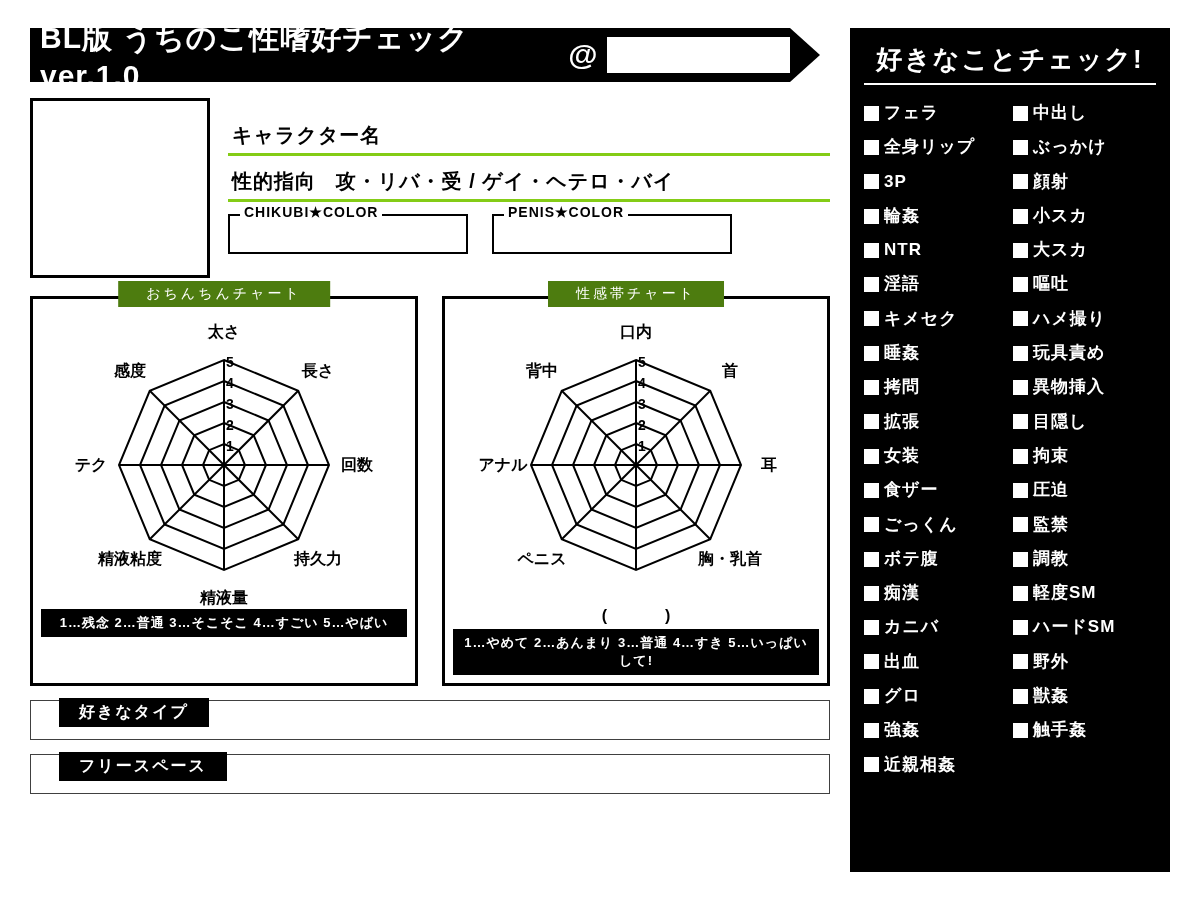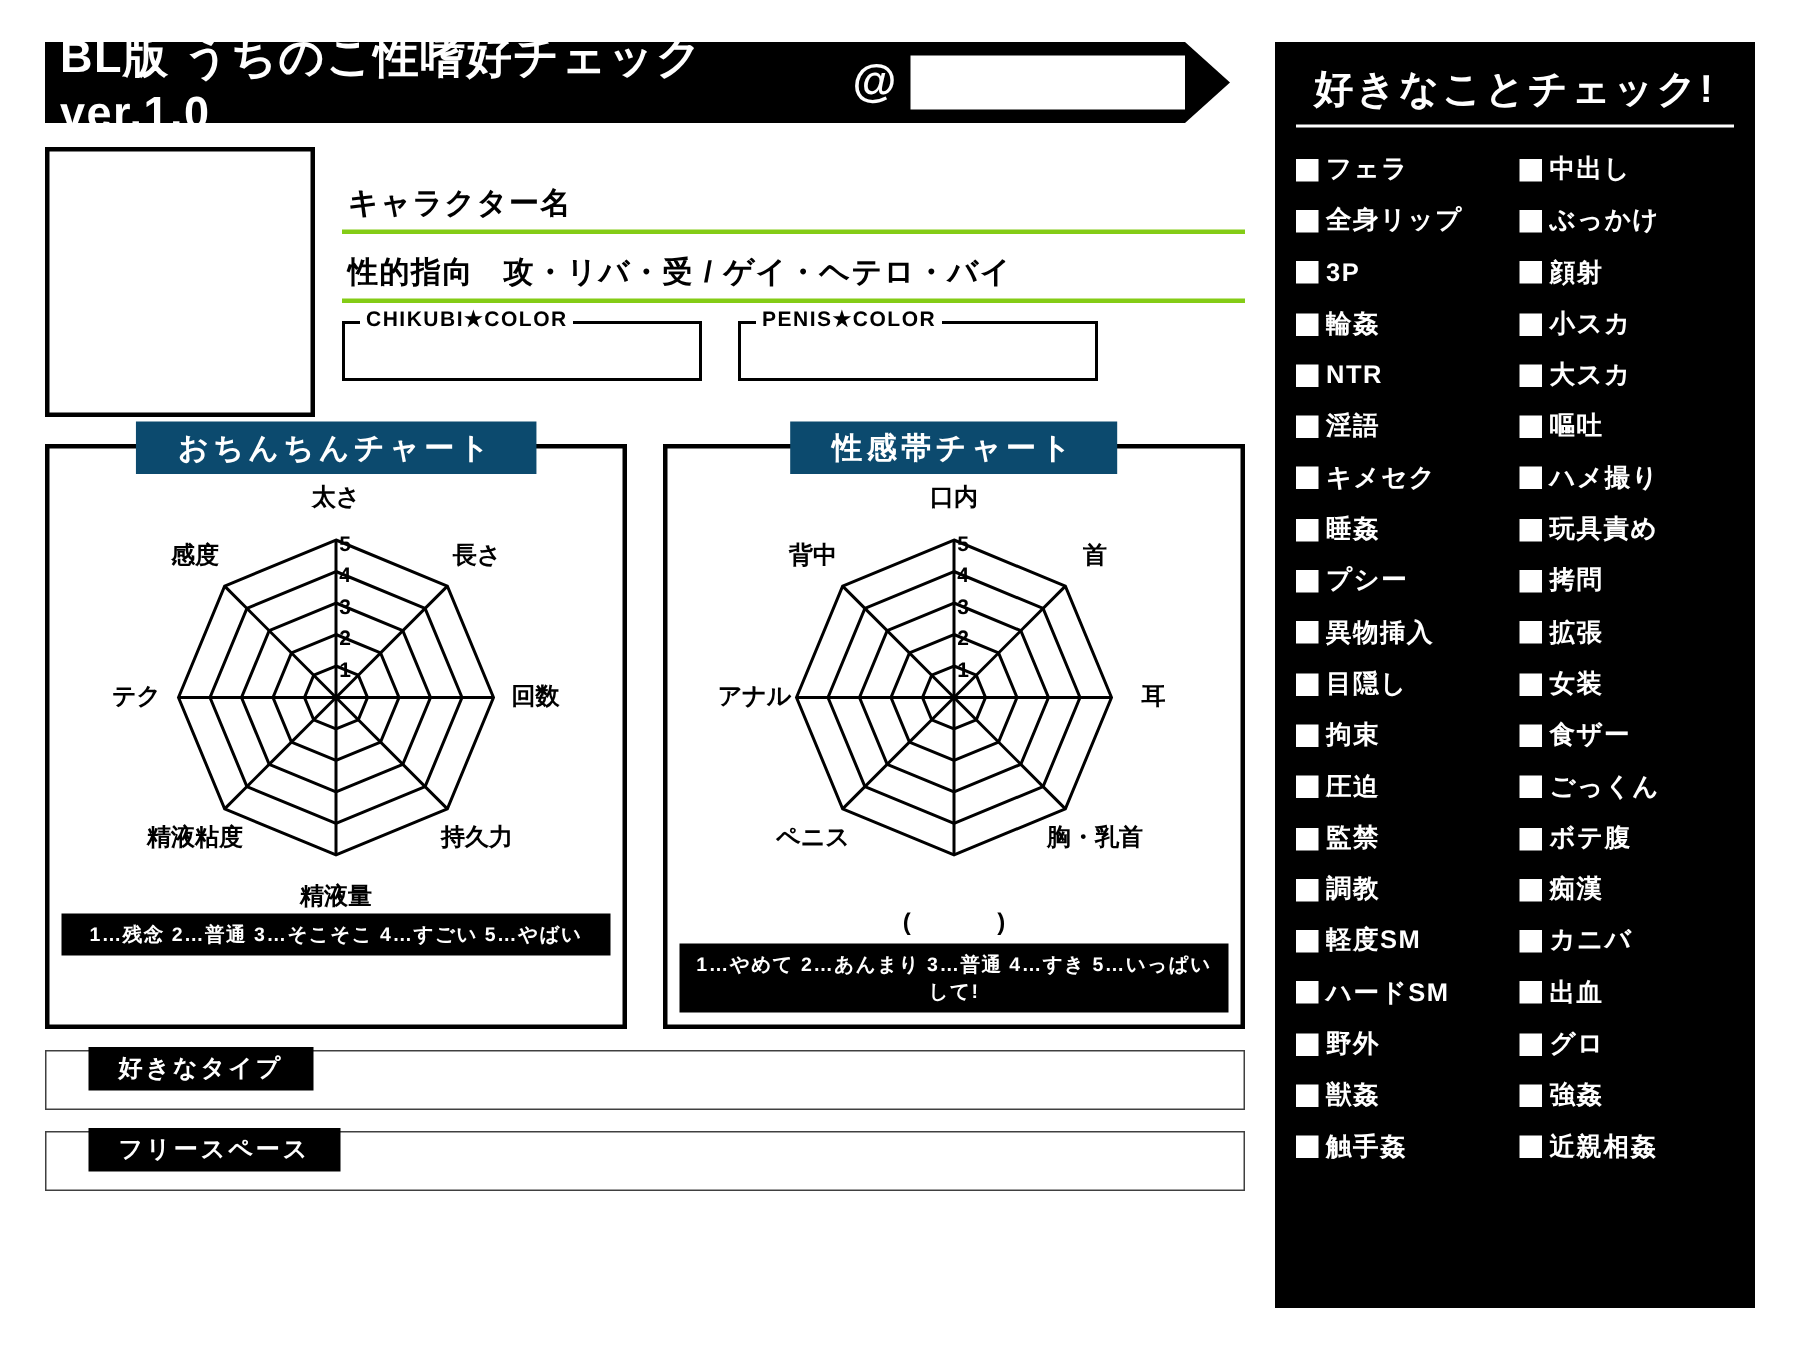--- a/index.html
+++ b/index.html
@@ -129,24 +129,24 @@
     flex: 1;
     border: 3px solid #000;
     position: relative;
     padding: 10px 8px 8px;
   }
   .chart-title {
     position: absolute;
     top: -18px;
     left: 50%;
     transform: translateX(-50%);
-    background: #0c4a6e;
+    background: #4d7c0f;
     color: #fff;
-    font-size: 20px;
-    font-weight: 700;
+    font-size: 14px;
+    font-weight: 400;
     padding: 4px 28px;
     letter-spacing: 3px;
     white-space: nowrap;
   }
   .radar-wrap {
     position: relative;
     width: 100%;
     height: 300px;
   }
   .radar-wrap svg {
@@ -433,24 +433,20 @@
         <div class="check-item">
           <span class="box"></span>
           <span>睡姦</span>
         </div>
         <div class="check-item">
           <span class="box"></span>
           <span>玩具責め</span>
         </div>
         <div class="check-item">
           <span class="box"></span>
-          <span>プシー</span>
-        </div>
-        <div class="check-item">
-          <span class="box"></span>
           <span>拷問</span>
         </div>
         <div class="check-item">
           <span class="box"></span>
           <span>異物挿入</span>
         </div>
         <div class="check-item">
           <span class="box"></span>
           <span>拡張</span>
         </div>

